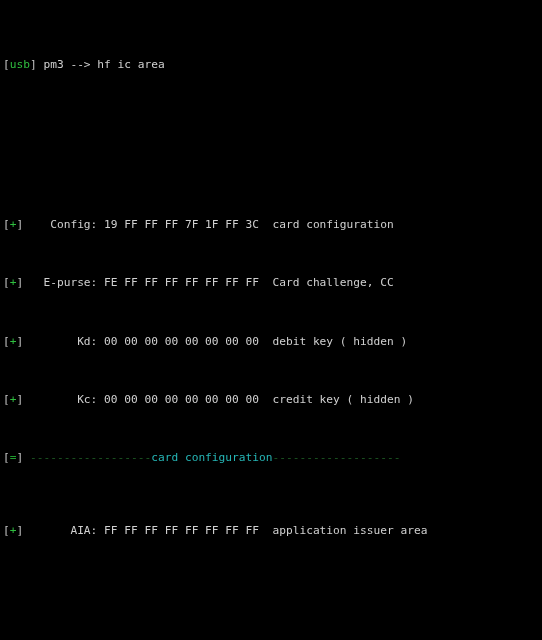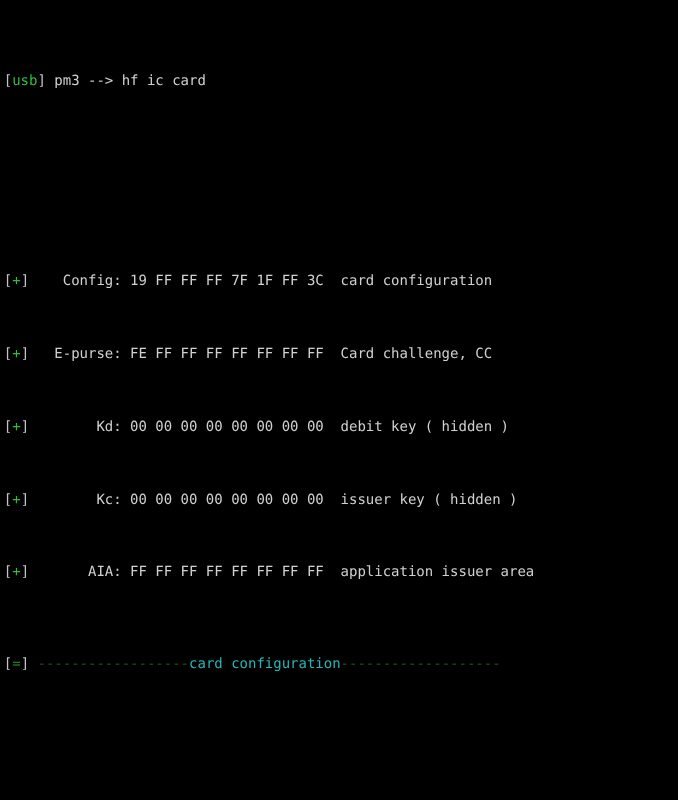--- a/index.html
+++ b/index.html
@@ -39,39 +39,39 @@
   .c  { color: #25b6b6; }       
   .d  { color: #1c5a24; }       
   .br { color: #c4c4c4; }
 </style>
 </head>
 <body>
 
 <div id="terminal">
 
   
-  <div class="line"><span class="br">[</span><span class="g">usb</span><span class="br">]</span><span class="w"> pm3 --&gt; </span><span class="w">hf ic card</span></div>
+  <div class="line"><span class="br">[</span><span class="g">usb</span><span class="br">]</span><span class="w"> pm3 --&gt; </span><span class="w">hf ic area</span></div>
 
   <div class="line"> </div>
 
   
 
 
   <div class="line"><span class="br">[</span><span class="g">+</span><span class="br">] </span><span class="w">   Config: </span><span class="w">19 FF FF FF 7F 1F FF 3C</span><span class="w">  card configuration</span></div>
 
   <div class="line"><span class="br">[</span><span class="g">+</span><span class="br">] </span><span class="w">  E-purse: </span><span class="w">FE FF FF FF FF FF FF FF</span><span class="w">  Card challenge, CC</span></div>
 
   <div class="line"><span class="br">[</span><span class="g">+</span><span class="br">] </span><span class="w">       Kd: </span><span class="w">00 00 00 00 00 00 00 00</span><span class="w">  debit key ( hidden )</span></div>
 
-  <div class="line"><span class="br">[</span><span class="g">+</span><span class="br">] </span><span class="w">       Kc: </span><span class="w">00 00 00 00 00 00 00 00</span><span class="w">  issuer key ( hidden )</span></div>
+  <div class="line"><span class="br">[</span><span class="g">+</span><span class="br">] </span><span class="w">       Kc: </span><span class="w">00 00 00 00 00 00 00 00</span><span class="w">  credit key ( hidden )</span></div>
 
-  <div class="line"><span class="br">[</span><span class="g">+</span><span class="br">] </span><span class="w">      AIA: </span><span class="w">FF FF FF FF FF FF FF FF</span><span class="w">  application issuer area</span></div>
+  <div class="line"><span class="br">[</span><span class="g2">=</span><span class="br">] </span><span class="d">------------------</span><span class="c">card configuration</span><span class="d">-------------------</span></div>
 
   
-  <div class="line"><span class="br">[</span><span class="g2">=</span><span class="br">] </span><span class="d">------------------</span><span class="c">card configuration</span><span class="d">-------------------</span></div>
+  <div class="line"><span class="br">[</span><span class="g">+</span><span class="br">] </span><span class="w">      AIA: </span><span class="w">FF FF FF FF FF FF FF FF</span><span class="w">  application issuer area</span></div>
 
   
 
   
 
   
 
   
 
   

